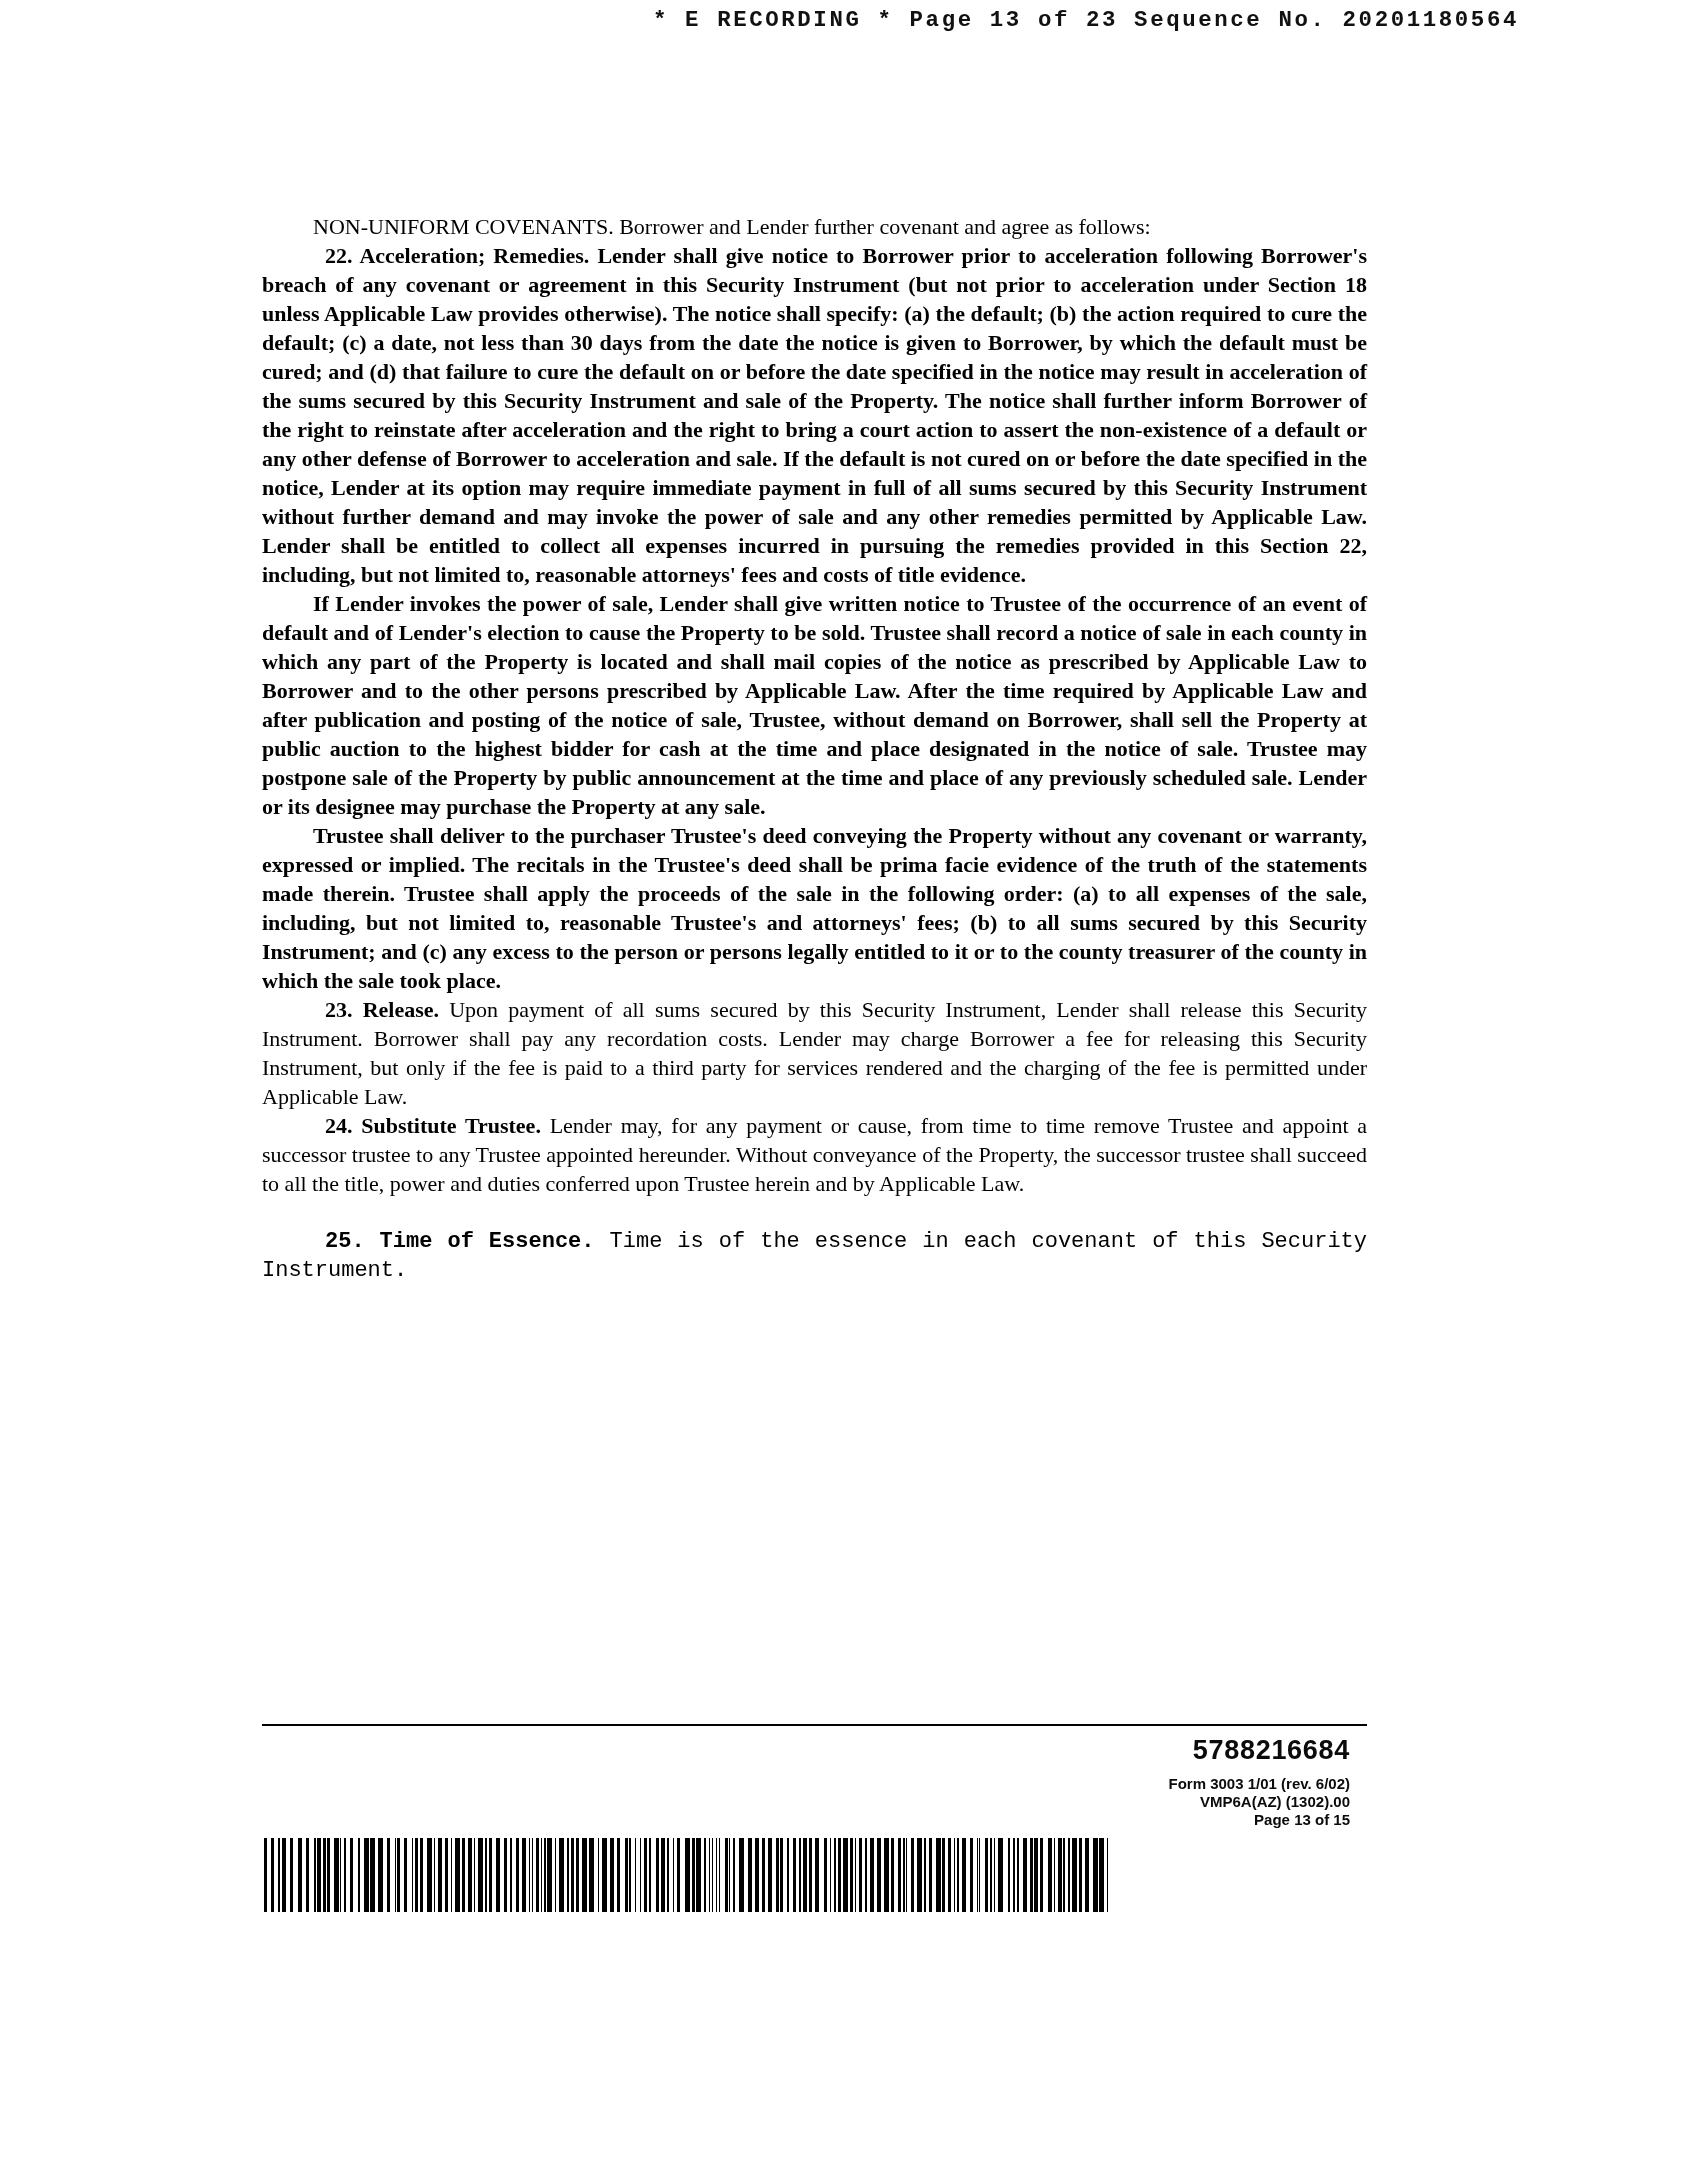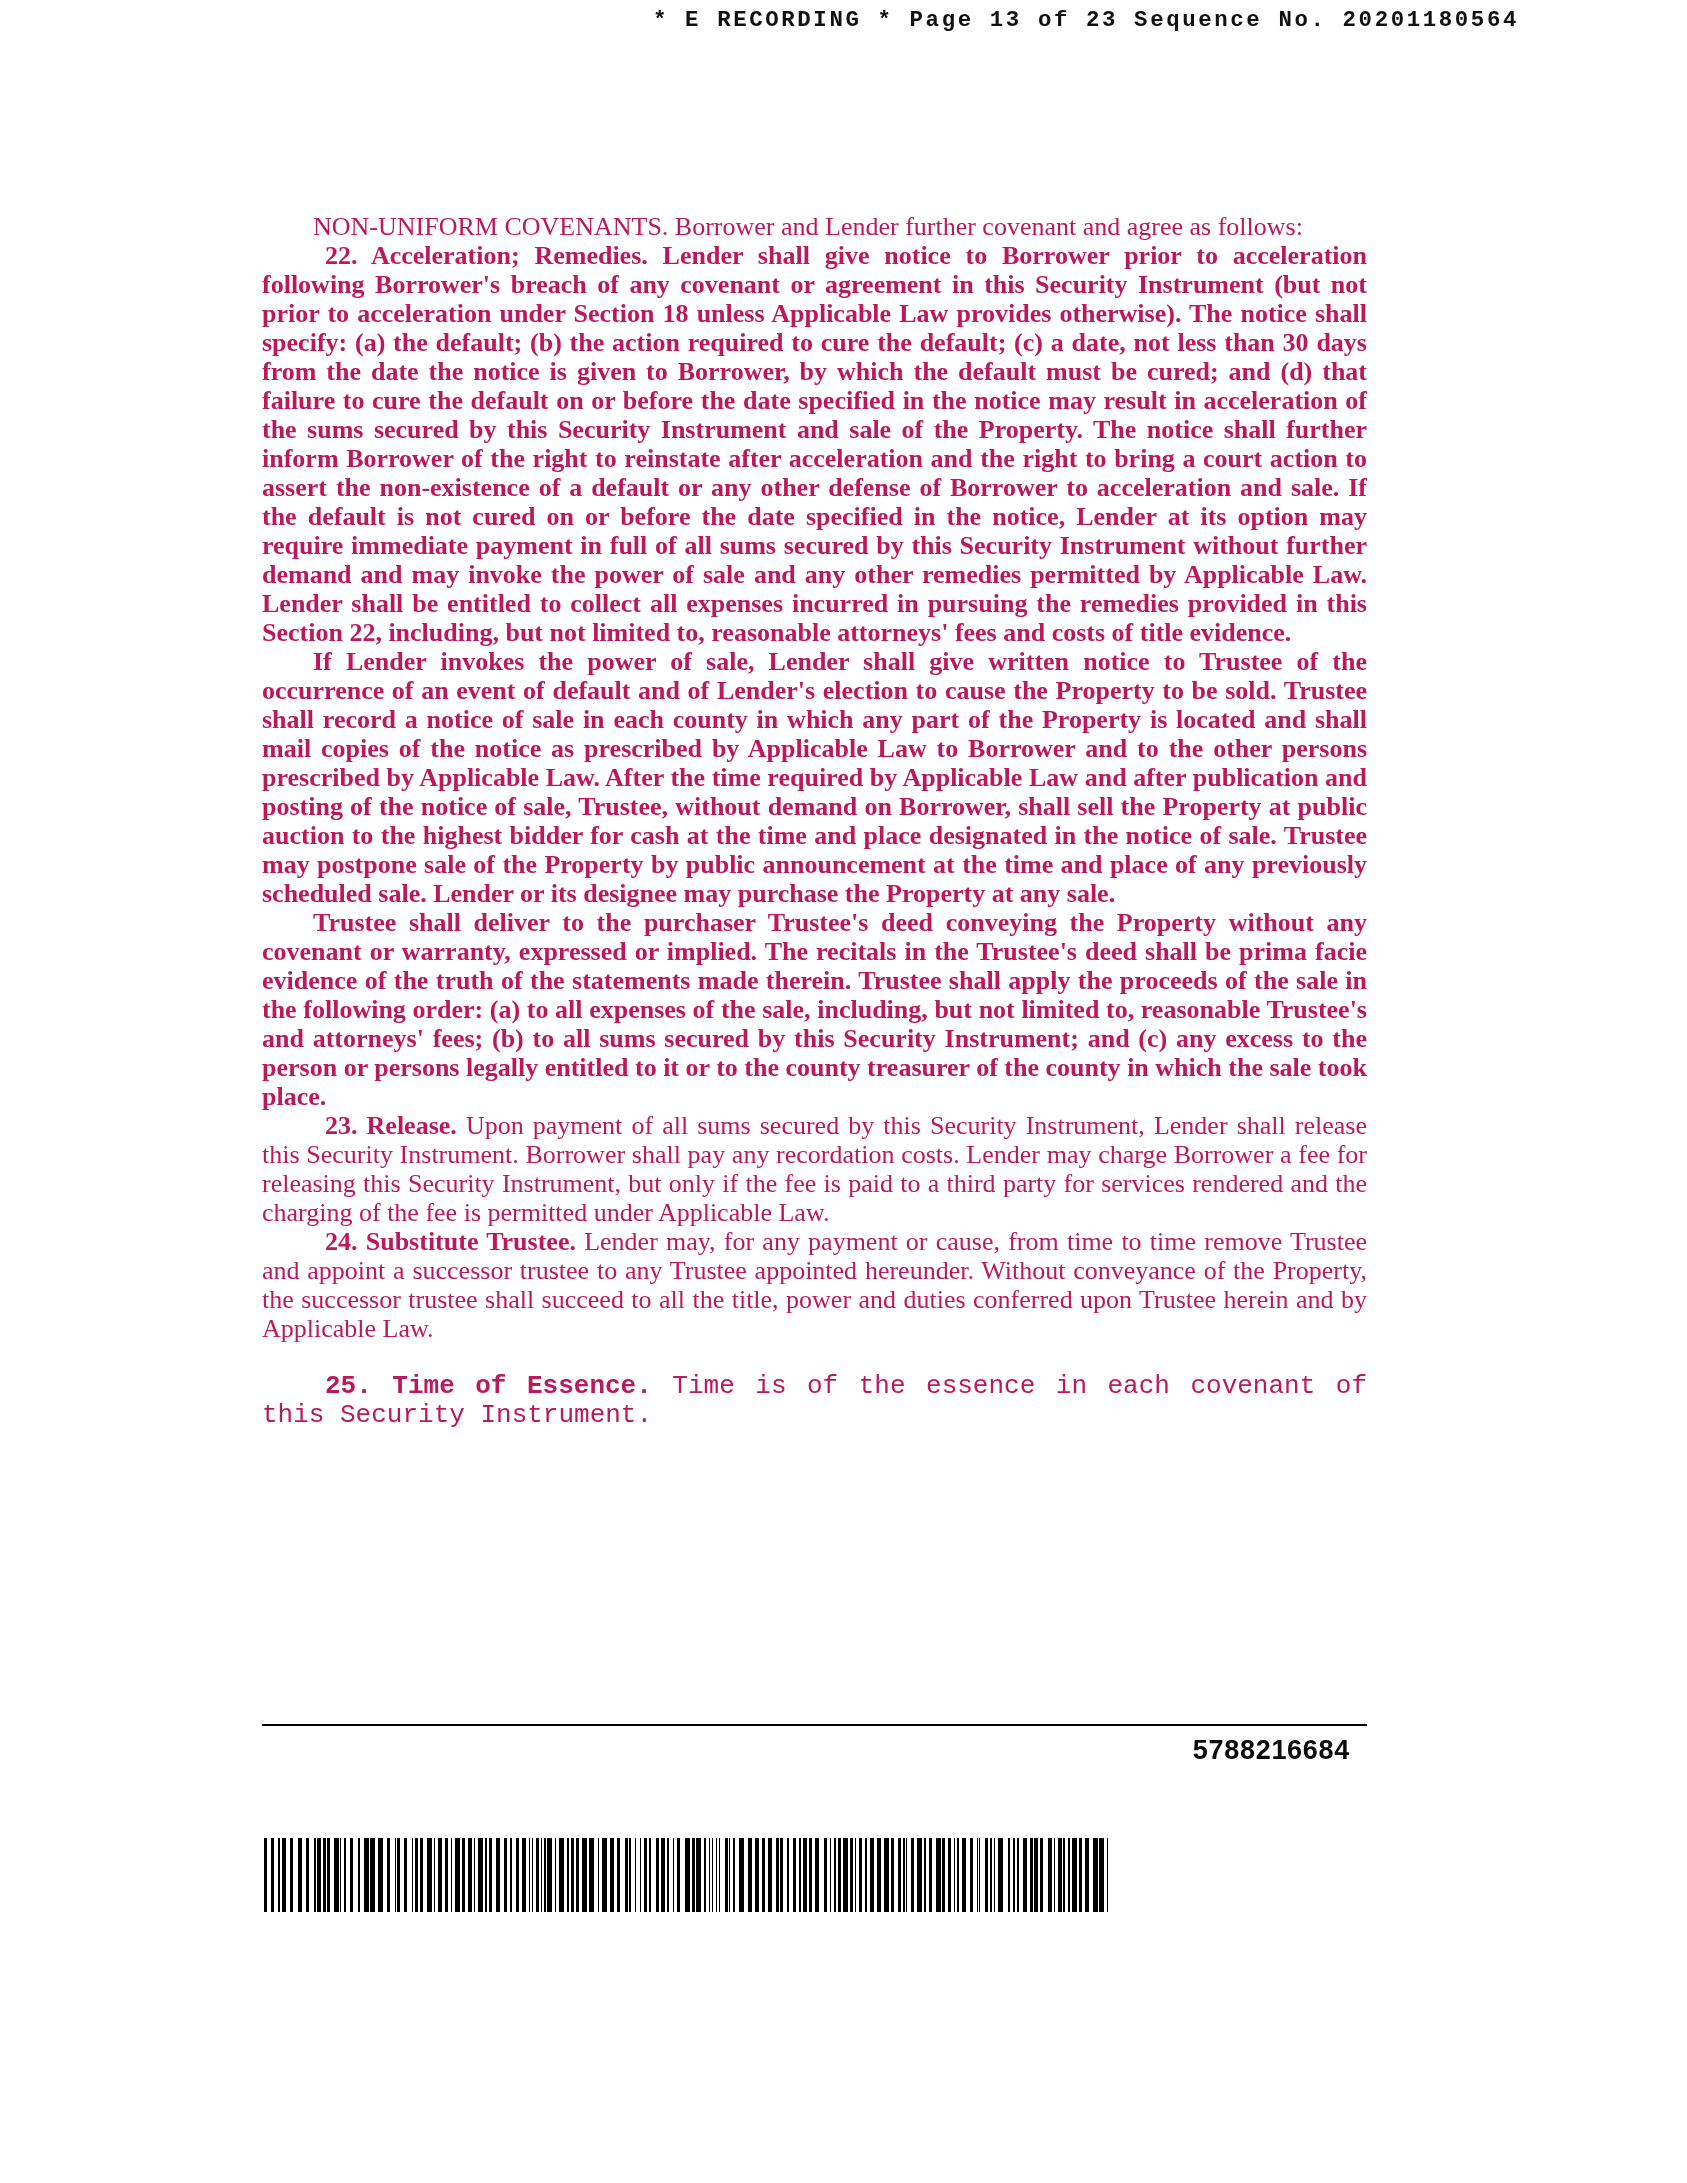--- a/index.html
+++ b/index.html
@@ -22,24 +22,24 @@
     font-weight: 700;
     letter-spacing: 2.6px;
     white-space: nowrap;
     color: #111;
   }
   .body-text {
     position: absolute;
     top: 212px;
     left: 262px;
     width: 1105px;
-    font-size: 26px;
+    font-size: 22px;
     line-height: 29px;
     text-align: justify;
-    color: #be185d;
+    color: #000000;
   }
   .para { text-indent: 51px; }
   .para.bold { font-weight: 700; }
   .hd { font-weight: 700; margin-left: 12px; }
   .gap-top { margin-top: 29px; font-family: Liberation Mono, monospace; }
   .footer-rule {
     position: absolute;
     left: 262px;
     top: 1724px;
     width: 1105px;
@@ -119,20 +119,25 @@
 
     <p class="para gap-top"><span class="hd">25. Time of Essence.</span> <span>Time is of the essence in each covenant of this Security Instrument.</span></p>
 
   </div>
 
   <div class="footer-rule"></div>
 
   <div class="loan-number">5788216684</div>
 
 
+  <div class="footer-right">
+    <div class="line">Form 3003 1/01 (rev. 6/02)</div>
+    <div class="line">VMP6A(AZ) (1302).00</div>
+    <div class="line">Page 13 of 15</div>
+  </div>
 
   <div class="barcode">
       <i style="left:0px;width:2.6px"></i>
       <i style="left:7.3px;width:2.6px"></i>
       <i style="left:14px;width:2px"></i>
       <i style="left:18px;width:4px"></i>
       <i style="left:26px;width:3.3px"></i>
       <i style="left:34px;width:4px"></i>
       <i style="left:42px;width:3.3px"></i>
       <i style="left:50px;width:2px"></i>

